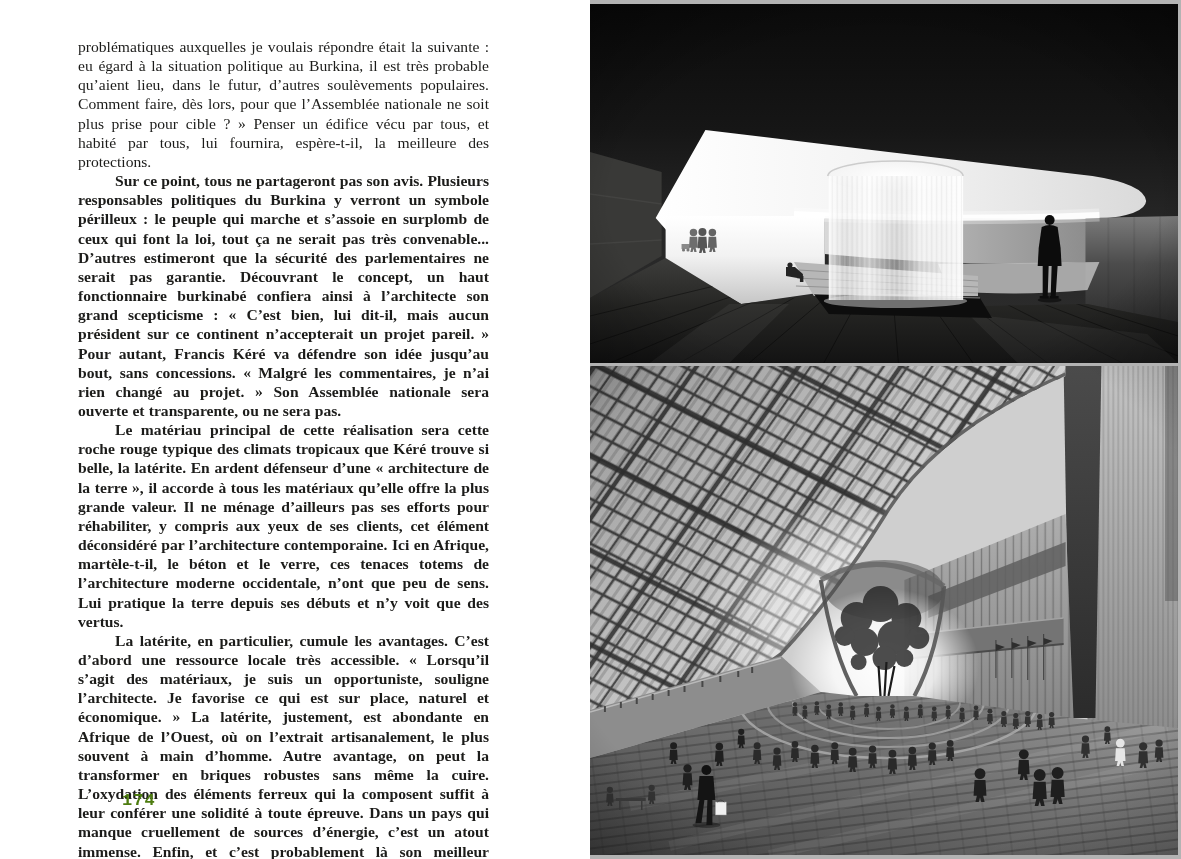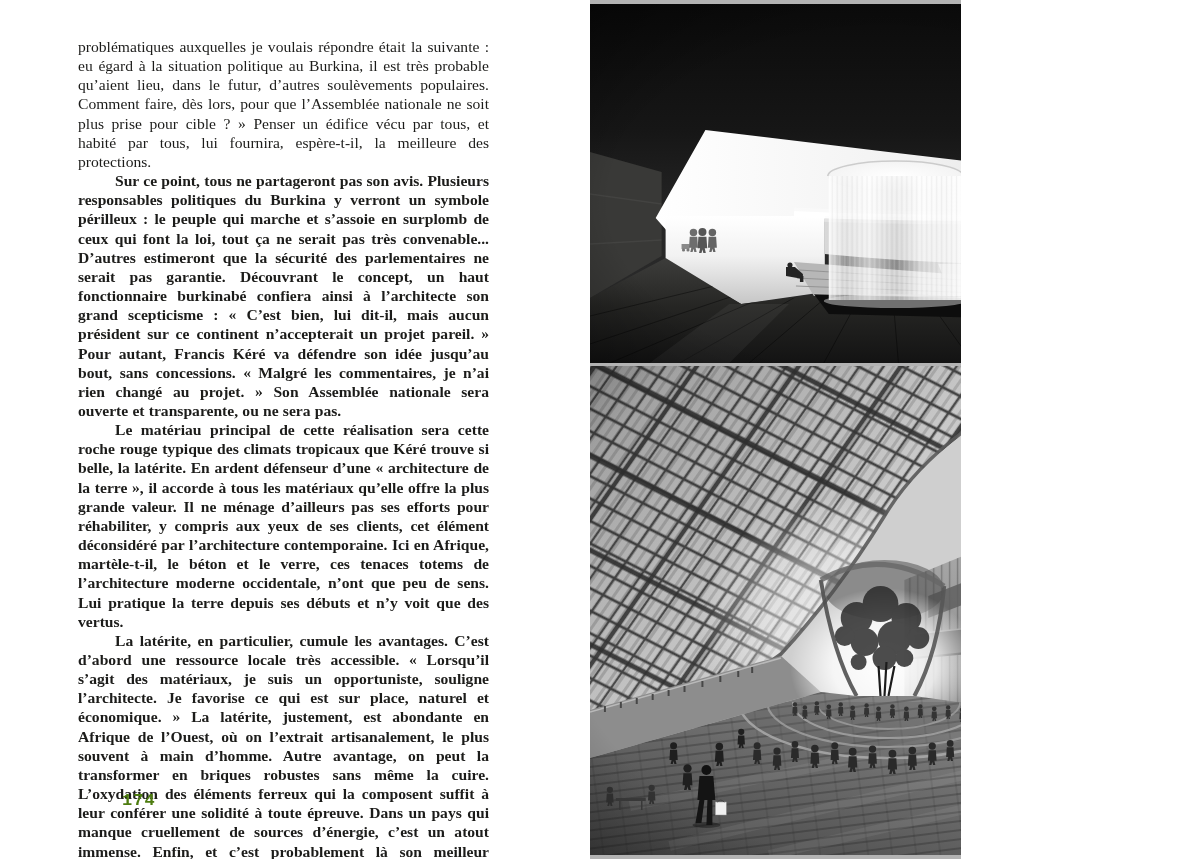--- a/index.html
+++ b/index.html
@@ -1,16 +1,16 @@
 <!DOCTYPE html>
 <html lang="fr"><head>
 <meta charset="utf-8">
 <style>
   html,body{margin:0;padding:0;background:#ffffff;}
-  .stage{position:relative;width:961px;height:859px;background:#ffffff;overflow:hidden;
+  .stage{position:relative;width:1181px;height:859px;background:#ffffff;overflow:hidden;
          font-family:"Liberation Serif", serif;}
   .text-column{position:absolute;left:78px;top:37px;width:411px;color:#1c1c1a;
                font-size:15.6px;line-height:19.15px;text-align:justify;
                hyphens:auto;-webkit-hyphens:auto;word-spacing:0.02em;}
   .text-column p{margin:0;}
   .text-column p.indent{text-indent:37px;font-weight:bold;}
   .page-number{position:absolute;left:122px;top:791px;
                font-family:"Liberation Mono", monospace;font-weight:700;
                font-size:17px;letter-spacing:1px;color:#4d7c0f;}
   .photo-panel{position:absolute;left:590px;top:0;width:591px;height:859px;background:#b3b3b3;}

